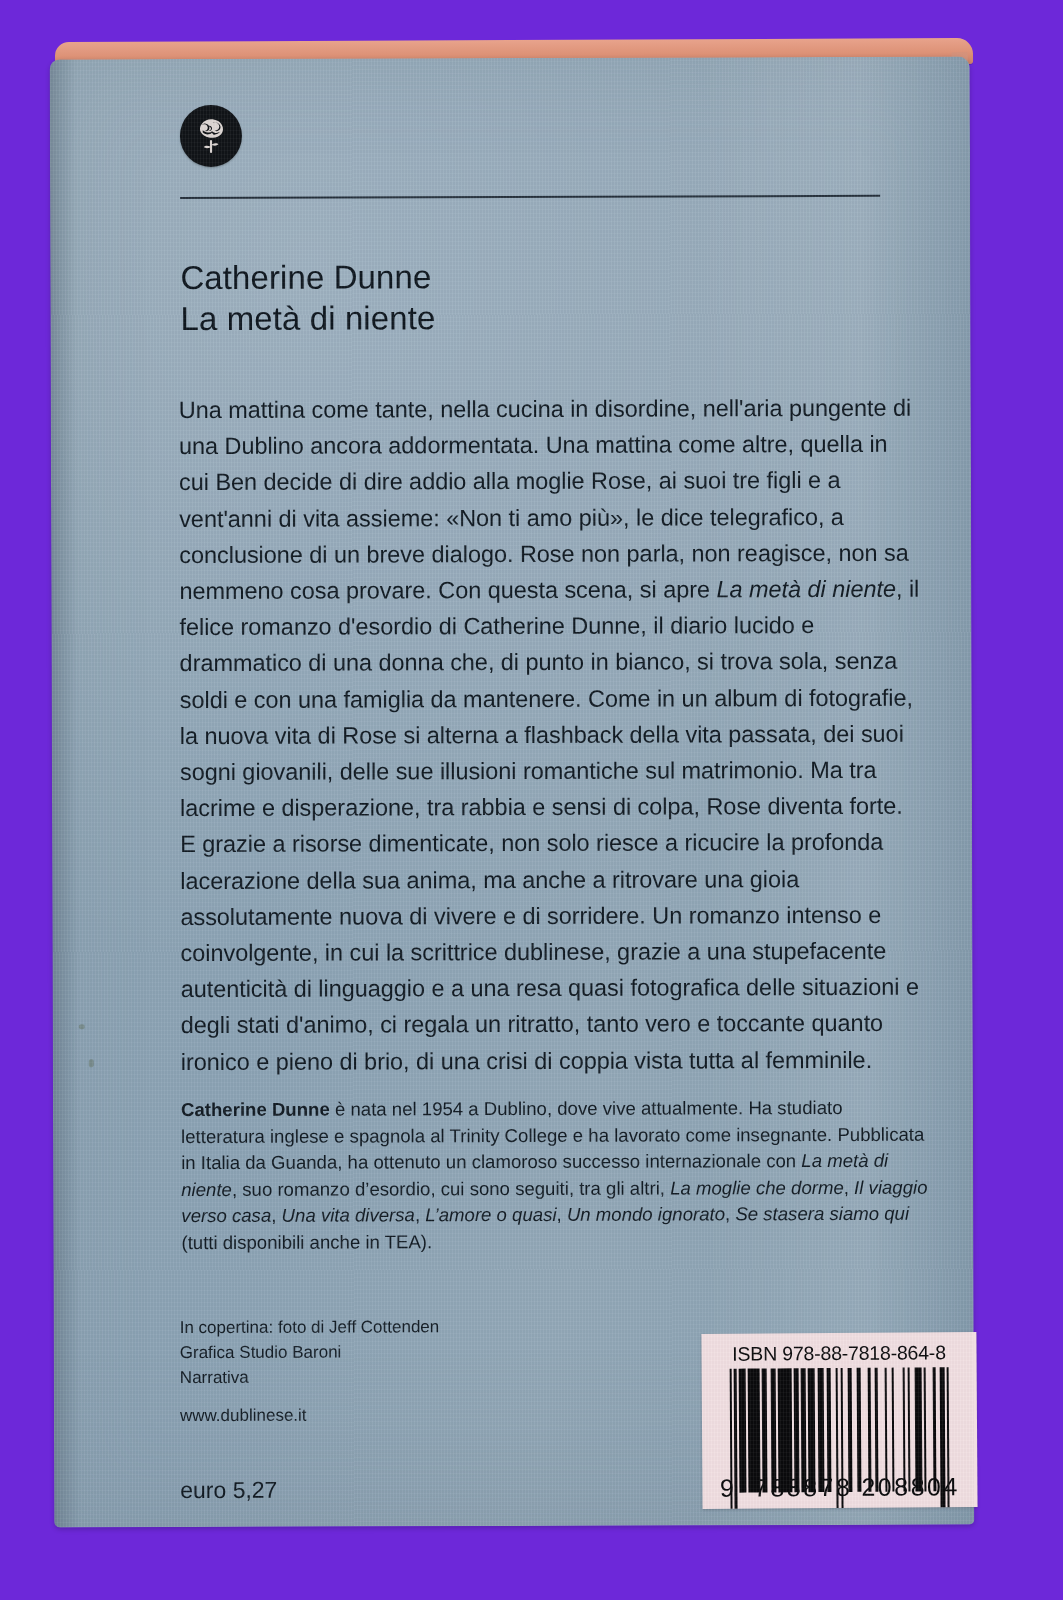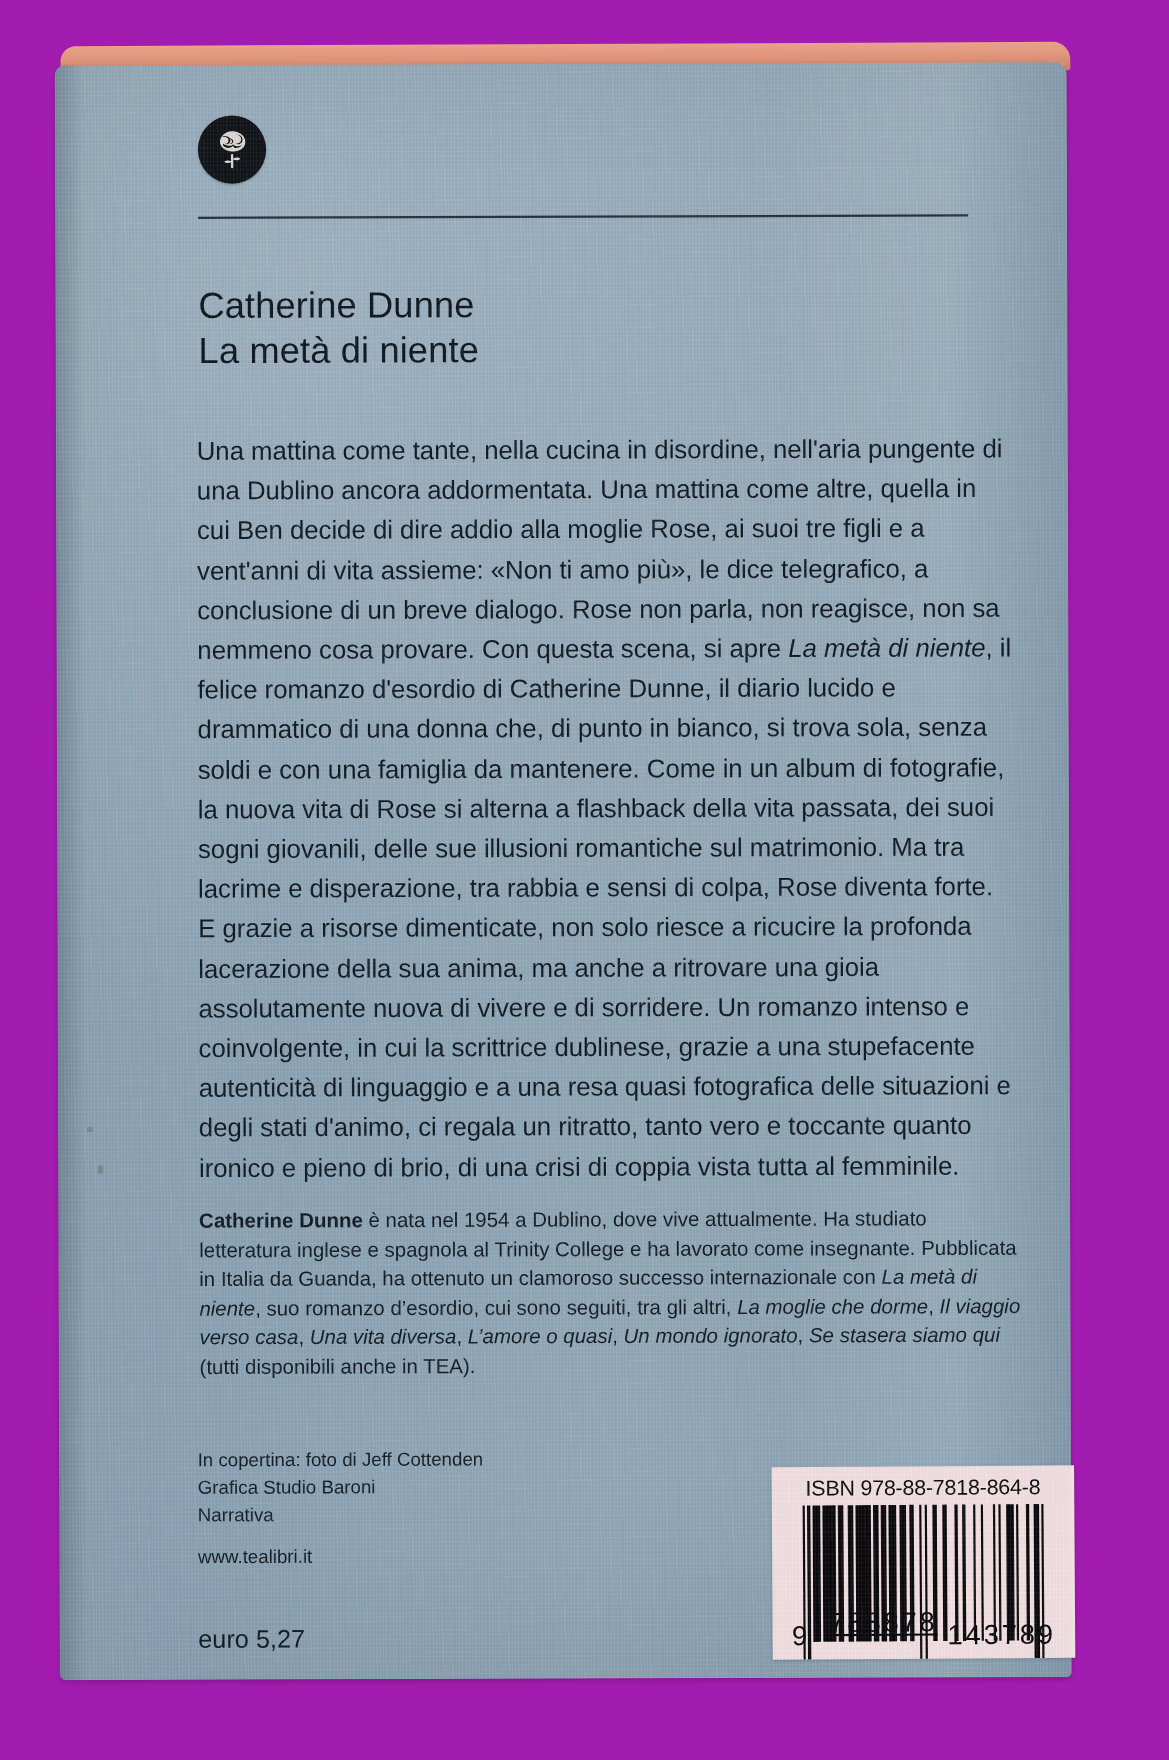--- a/index.html
+++ b/index.html
@@ -12,21 +12,21 @@
     height: 1600px;
     overflow: hidden;
     font-family: "Liberation Sans", sans-serif;
     position: relative;
   }
 
   
   #photo-stage {
     position: absolute;
     inset: 0;
-    background: #a21caf;
+    background: #6d28d9;
   }
 
   
   #page-edge {
     position: absolute;
     left: 55px;
     top: 40px;
     width: 918px;
     height: 26px;
     background: linear-gradient(to bottom, #e8a38c 0%, #dd9277 55%, #c98068 100%);
@@ -241,21 +241,21 @@
     font-size: 25px;
     letter-spacing: 1px;
     color: #0b0b0d;
     height: 32px;
     margin-top: -22px;
     padding: 0 8px;
   }
   #barcode-digits span { display: inline-block; }
   .dg-lead   { margin-right: 10px; }
   .dg-group  { letter-spacing: 2.5px; }
-  .dg-mid    { margin: 12px 9px; text-decoration: underline; }
+  .dg-mid    { margin: 0 9px; }
 
   
   .blemish {
     position: absolute;
     background: rgba(90,105,80,.40);
     border-radius: 50%;
     pointer-events: none;
   }
 </style>
 </head>
@@ -308,21 +308,21 @@
 
       <div id="blurb"><span>Una mattina come tante, nella cucina in disordine, nell'aria pungente di una Dublino ancora addormentata. Una mattina come altre, quella in cui Ben decide di dire addio alla moglie Rose, ai suoi tre figli e a vent'anni di vita assieme: «Non ti amo più», le dice telegrafico, a conclusione di un breve dialogo. Rose non parla, non reagisce, non sa nemmeno cosa provare. Con questa scena, si apre </span><i>La metà di niente</i><span>, il felice romanzo d'esordio di Catherine Dunne, il diario lucido e drammatico di una donna che, di punto in bianco, si trova sola, senza soldi e con una famiglia da mantenere. Come in un album di fotografie, la nuova vita di Rose si alterna a flashback della vita passata, dei suoi sogni giovanili, delle sue illusioni romantiche sul matrimonio. Ma tra lacrime e disperazione, tra rabbia e sensi di colpa, Rose diventa forte. E grazie a risorse dimenticate, non solo riesce a ricucire la profonda lacerazione della sua anima, ma anche a ritrovare una gioia assolutamente nuova di vivere e di sorridere. Un romanzo intenso e coinvolgente, in cui la scrittrice dublinese, grazie a una stupefacente autenticità di linguaggio e a una resa quasi fotografica delle situazioni e degli stati d'animo, ci regala un ritratto, tanto vero e toccante quanto ironico e pieno di brio, di una crisi di coppia vista tutta al femminile.</span></div>
 
       <div id="bio"><b>Catherine Dunne</b><span> è nata nel 1954 a Dublino, dove vive attualmente. Ha studiato letteratura inglese e spagnola al Trinity College e ha lavorato come insegnante. Pubblicata in Italia da Guanda, ha ottenuto un clamoroso successo internazionale con </span><i>La metà di niente</i><span>, suo romanzo d’esordio, cui sono seguiti, tra gli altri, </span><i>La moglie che dorme</i><span>, </span><i>Il viaggio verso casa</i><span>, </span><i>Una vita diversa</i><span>, </span><i>L’amore o quasi</i><span>, </span><i>Un mondo ignorato</i><span>, </span><i>Se stasera siamo qui</i><span> (tutti disponibili anche in TEA).</span></div>
 
       <div id="credits">
         <div>In copertina: foto di Jeff Cottenden</div>
         <div>Grafica Studio Baroni</div>
         <div>Narrativa</div>
       </div>
-      <div id="website">www.tealibri.it</div>
+      <div id="website">www.dublinese.it</div>
       <div id="price">euro 5,27</div>
 
       <div id="barcode-label">
         <div id="isbn-text">ISBN 978-88-7818-864-8</div>
         <div id="barcode-bars">
             <div class="bar" style="width: 2.32px; margin-bottom: -16px;"></div>
             <div class="sp" style="width: 2.32px; margin-bottom: -16px;"></div>
             <div class="bar" style="width: 2.32px; margin-bottom: -16px;"></div>
             <div class="sp" style="width: 2.32px; margin-bottom: -16px;"></div>
             <div class="bar" style="width: 6.96px; margin-bottom: 0px;"></div>
@@ -371,19 +371,19 @@
             <div class="sp" style="width: 6.96px; margin-bottom: 0px;"></div>
             <div class="bar" style="width: 2.32px; margin-bottom: 0px;"></div>
             <div class="sp" style="width: 4.64px; margin-bottom: -16px;"></div>
             <div class="bar" style="width: 4.64px; margin-bottom: -16px;"></div>
             <div class="sp" style="width: 2.32px; margin-bottom: -16px;"></div>
             <div class="bar" style="width: 2.32px; margin-bottom: -16px;"></div>
           </div>
         <div id="barcode-digits">
           <span class="dg-lead">9</span>
           <span class="dg-group dg-mid">788878</span>
-          <span class="dg-group">143789</span>
+          <span class="dg-group">208804</span>
         </div>
       </div>
 
     </div>
   </div>
 </div>
 
 </body></html>

